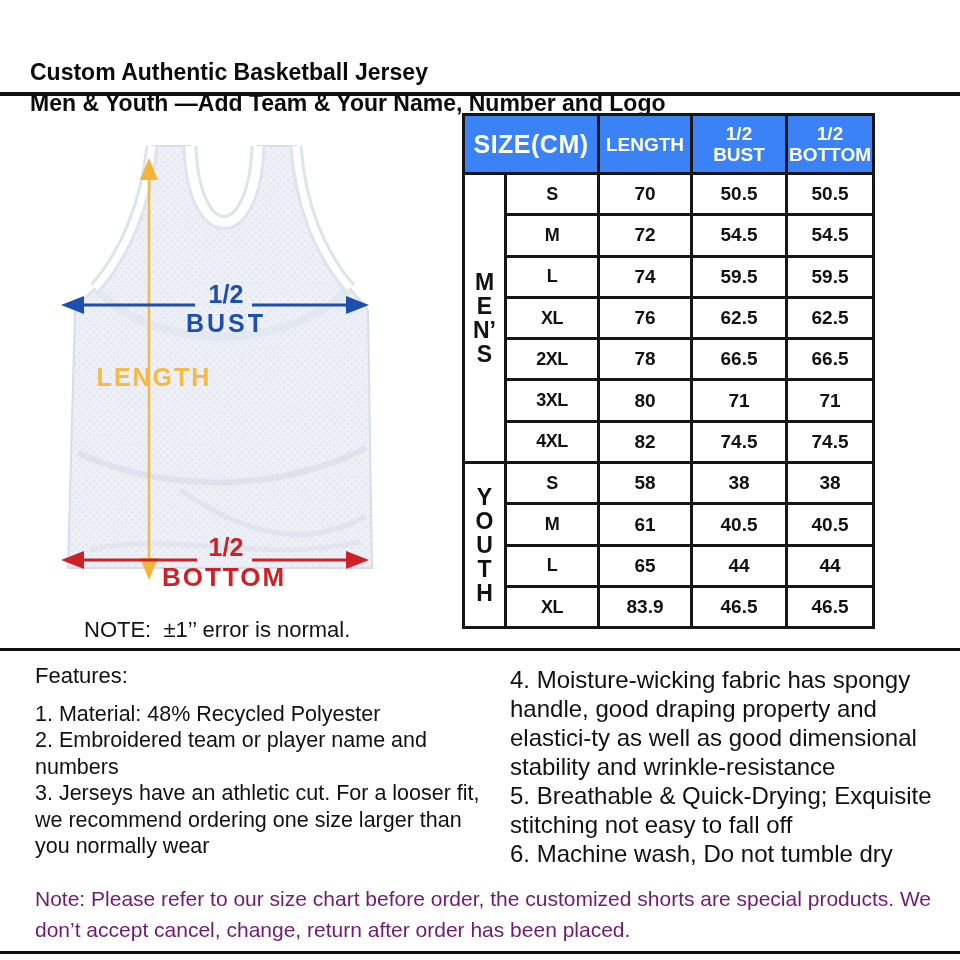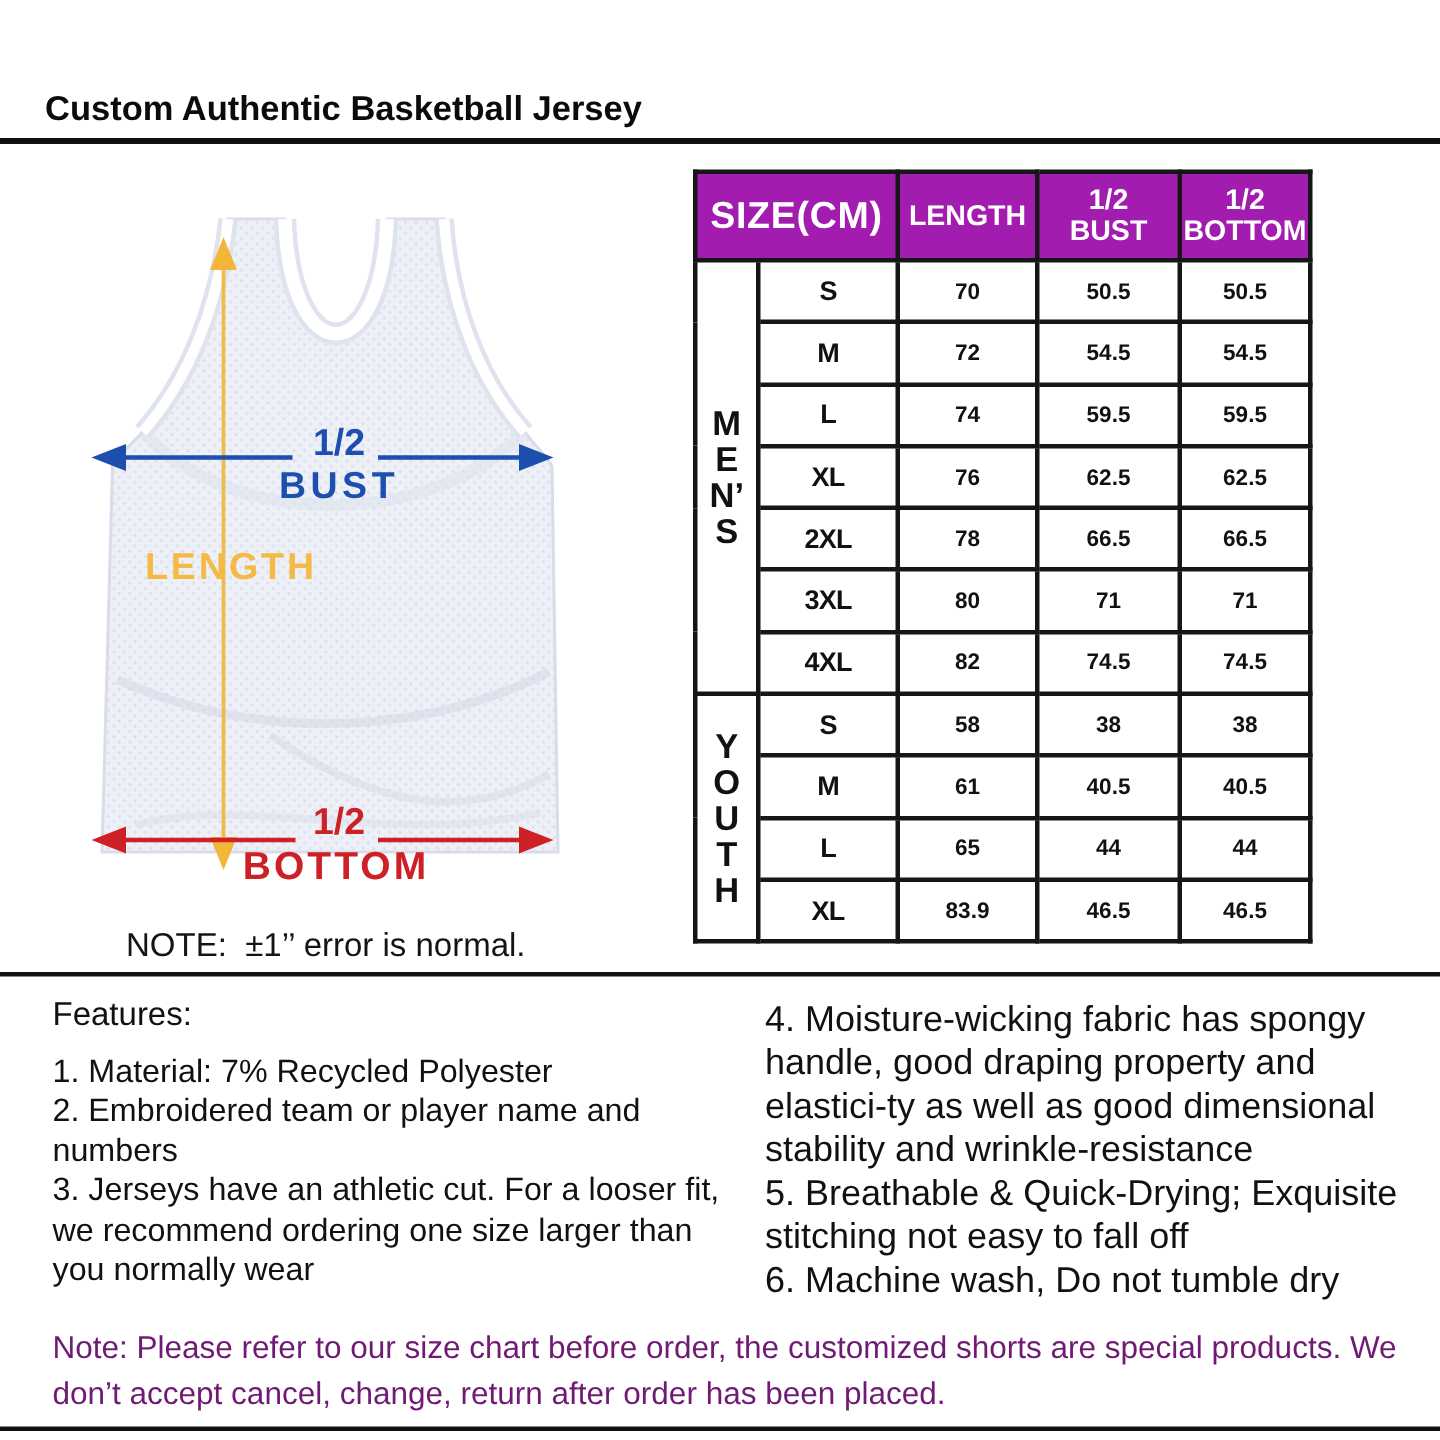--- a/index.html
+++ b/index.html
@@ -17,44 +17,45 @@
 
   
   .diagram{position:absolute;left:30px;top:118px;width:420px;height:492px;}
   .svg-label{font-family:"Liberation Sans", sans-serif;font-weight:bold;}
 
   .note-line{position:absolute;left:84px;top:617px;font-size:22px;color:#141414;white-space:pre;}
 
   
   .size-table{position:absolute;left:462px;top:113px;border-collapse:collapse;table-layout:fixed;width:410px;}
   .size-table th,.size-table td{border:3px solid #161616;text-align:center;vertical-align:middle;padding:0;}
-  .size-table thead th{background:#a21caf;color:#ffffff;height:56px;border-color:#161616;}
+  .size-table thead th{background:#3b82f6;color:#ffffff;height:56px;border-color:#161616;}
   th.h-sizecm{font-size:25px;letter-spacing:0.5px;}
   th.h-small{font-size:19px;line-height:21px;white-space:pre-line;}
   .size-table tbody td{height:38.3px;background:#ffffff;}
   td.group{font-size:23px;font-weight:bold;line-height:24px;white-space:pre-line;}
   td.size{font-size:18px;font-weight:bold;letter-spacing:-0.5px;}
-  td.num{font-size:15px;font-weight:bold;}
+  td.num{font-size:19px;font-weight:bold;}
 
   
   .features-left{position:absolute;left:35px;top:663px;width:452px;font-size:21.5px;line-height:26.5px;}
   .features-left .heading{font-weight:normal;font-size:22px;margin:0 0 11px 0;}
   .features-left p,.features-right p{margin:0;}
   .features-right{position:absolute;left:510px;top:665px;width:436px;font-size:24px;line-height:29px;}
 
   
   .footer-note{position:absolute;left:35px;top:883px;width:918px;font-size:21px;line-height:31px;color:#701a75;}
 </style>
 </head>
 <body>
 
 <div class="page">
 
   <div class="title">
     <div>Custom Authentic Basketball Jersey</div>
+    <div>Men &amp; Youth —Add Team &amp; Your Name, Number and Logo</div>
   </div>
 
   <div class="rule rule-top"></div>
 
   <svg class="diagram" viewBox="0 0 420 492" xmlns="http://www.w3.org/2000/svg">
     <defs>
       <pattern id="mesh" width="5" height="5" patternUnits="userSpaceOnUse" patternTransform="rotate(45)">
         <rect width="5" height="5" fill="#eef0f7"></rect>
         <circle cx="1.4" cy="1.4" r="1" fill="#dbdeeb"></circle>
       </pattern>
@@ -208,21 +209,21 @@
           <td class="num">46.5</td>
           <td class="num">46.5</td>
         </tr>
       </tbody>
   </table>
 
   <div class="rule rule-mid"></div>
 
   <div class="features-left">
     <p class="heading">Features:</p>
-    <p>1. Material: 7% Recycled Polyester</p>
+    <p>1. Material: 48% Recycled Polyester</p>
     <p>2. Embroidered team or player name and numbers</p>
     <p>3. Jerseys have an athletic cut. For a looser fit, we recommend ordering one size larger than you normally wear</p>
   </div>
 
   <div class="features-right">
     <p>4. Moisture-wicking fabric has spongy handle, good draping property and elastici-ty as well as good dimensional stability and wrinkle-resistance</p>
     <p>5. Breathable &amp; Quick-Drying; Exquisite stitching not easy to fall off</p>
     <p>6. Machine wash, Do not tumble dry</p>
   </div>
 

